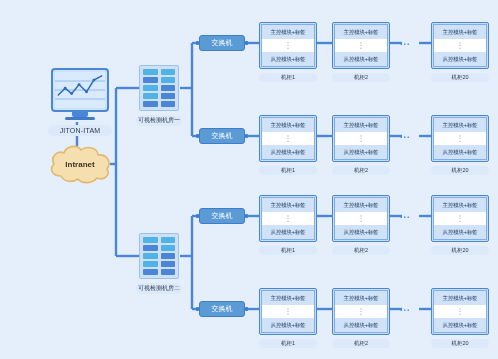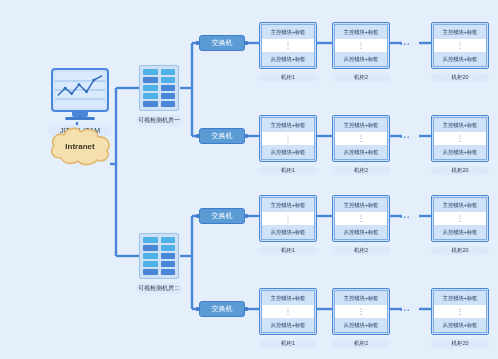--- a/index.html
+++ b/index.html
@@ -25,21 +25,21 @@
   }
   .screen{width:100%;height:100%;background:#d9eaff;position:relative;overflow:hidden;border-radius:1px;}
   .stand{width:16px;height:5px;background:#4a86d8;margin:0 auto;border-radius:0 0 2px 2px;}
   .base{width:30px;height:3px;background:#3f7ccc;margin:0 auto;border-radius:2px;}
   .mon-label{
     margin-top:5px;text-align:center;font-size:7px;color:#2b3a4a;
     background:#dce9fb;border-radius:8px;padding:2px 0;letter-spacing:.2px;
   }
 
   
-  .cloud-wrap{left:44px;top:124px;width:72px;height:44px;}
+  .cloud-wrap{left:44px;top:142px;width:72px;height:44px;}
   .cloud-svg{position:absolute;left:0;top:0;}
   .cloud-text{
     position:absolute;left:0;top:0;width:72px;height:44px;
     display:flex;align-items:center;justify-content:center;
     font-size:8px;color:#3c3326;font-weight:bold;
   }
 
   
   .rack-wrap{width:46px;}
   .rack{

